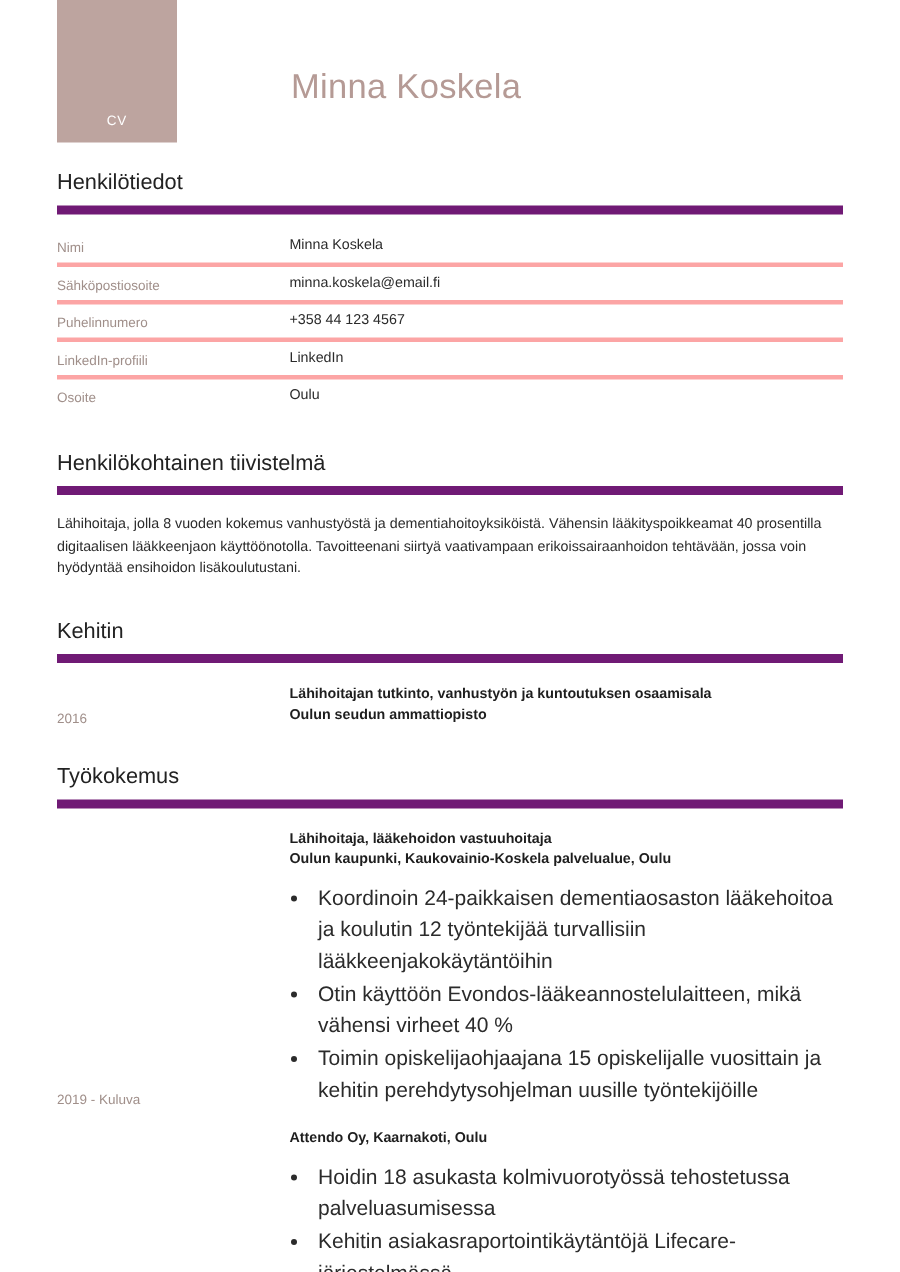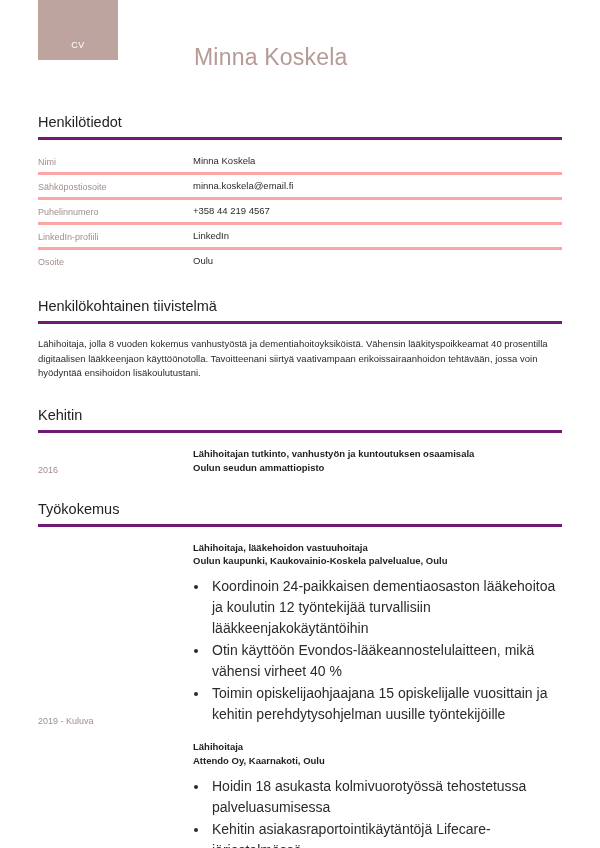--- a/index.html
+++ b/index.html
@@ -25,21 +25,21 @@
   
   .header {
     position: relative;
     height: 92px;
   }
   .cv-block {
     position: absolute;
     left: 38px;
     top: 0;
     width: 80px;
-    height: 60px;
+    height: 95px;
     background: #bda49f;
     display: flex;
     align-items: flex-end;
     justify-content: center;
     padding-bottom: 10px;
   }
   .cv-block .cv-text {
     color: #ffffff;
     font-size: 9px;
     letter-spacing: 0.5px;
@@ -59,21 +59,21 @@
     padding: 0 38px;
   }
   .section {
     margin-top: 22px;
   }
   .section-title {
     font-size: 14.5px;
     font-weight: 400;
     color: #222222;
     padding-bottom: 7px;
-    border-bottom: 3px solid #701a75;
+    border-bottom: 6px solid #701a75;
     margin: 0;
   }
 
   
   .info-table {
     margin-top: 10px;
   }
   .info-row {
     display: flex;
     align-items: flex-start;
@@ -163,21 +163,21 @@
         <div class="info-row">
           <div class="info-label">Nimi</div>
           <div class="info-value">Minna Koskela</div>
         </div>
         <div class="info-row">
           <div class="info-label">Sähköpostiosoite</div>
           <div class="info-value">minna.koskela@email.fi</div>
         </div>
         <div class="info-row">
           <div class="info-label">Puhelinnumero</div>
-          <div class="info-value">+358 44 219 4567</div>
+          <div class="info-value">+358 44 123 4567</div>
         </div>
         <div class="info-row">
           <div class="info-label">LinkedIn-profiili</div>
           <div class="info-value">LinkedIn</div>
         </div>
         <div class="info-row">
           <div class="info-label">Osoite</div>
           <div class="info-value">Oulu</div>
         </div>
       </div>
@@ -211,21 +211,20 @@
             <li>Koordinoin 24-paikkaisen dementiaosaston lääkehoitoa ja koulutin 12 työntekijää turvallisiin lääkkeenjakokäytäntöihin</li>
             <li>Otin käyttöön Evondos-lääkeannostelulaitteen, mikä vähensi virheet 40 %</li>
             <li>Toimin opiskelijaohjaajana 15 opiskelijalle vuosittain ja kehitin perehdytysohjelman uusille työntekijöille</li>
           </ul>
         </div>
       </div>
 
       <div class="entry">
         <div class="entry-date">2016 - 2019</div>
         <div class="entry-body">
-          <div class="entry-title">Lähihoitaja</div>
           <div class="entry-sub">Attendo Oy, Kaarnakoti, Oulu</div>
           <ul class="bullets">
             <li>Hoidin 18 asukasta kolmivuorotyössä tehostetussa palveluasumisessa</li>
             <li>Kehitin asiakasraportointikäytäntöjä Lifecare-järjestelmässä</li>
           </ul>
         </div>
       </div>
     </div>
 
   </div>

